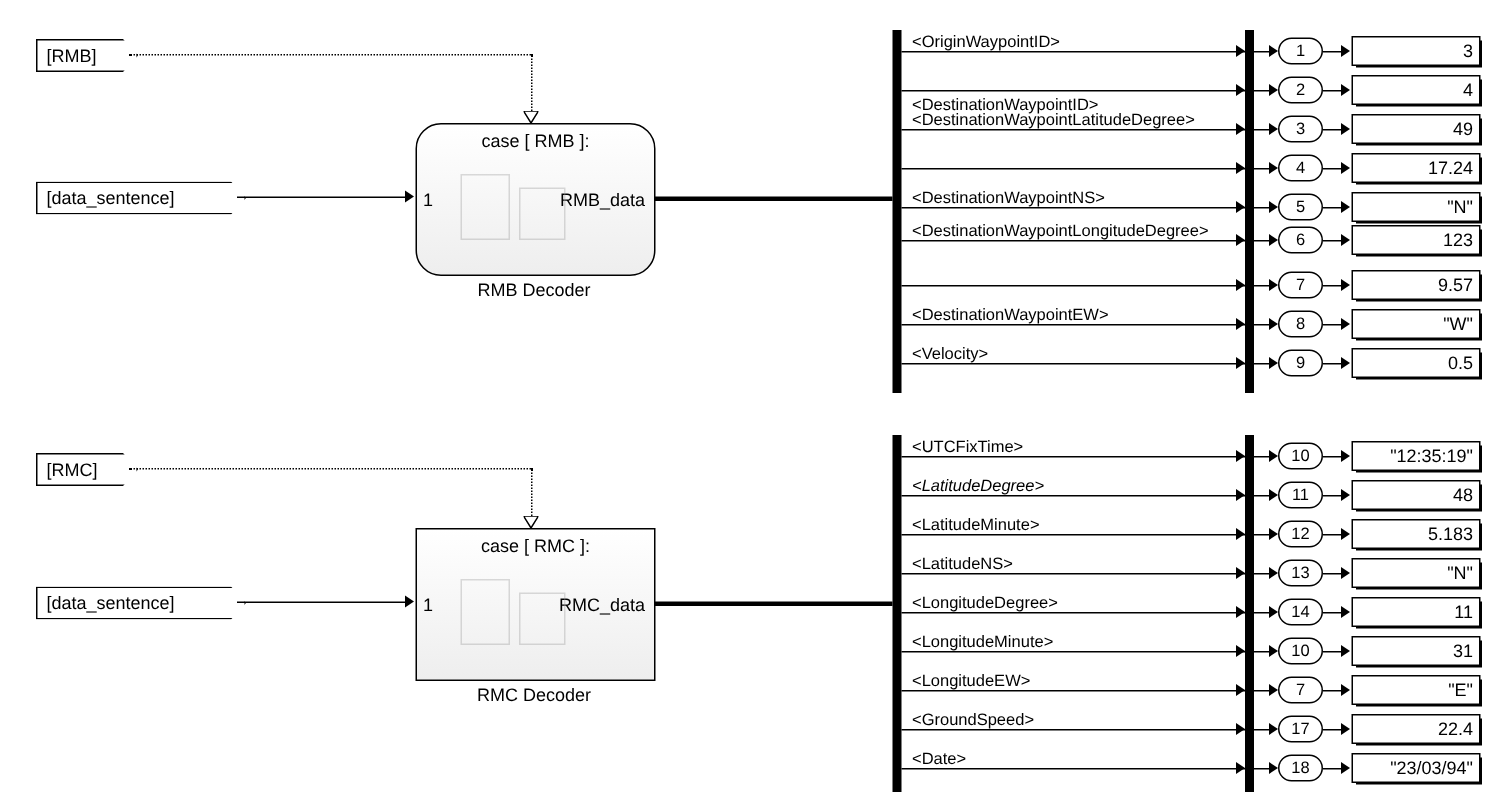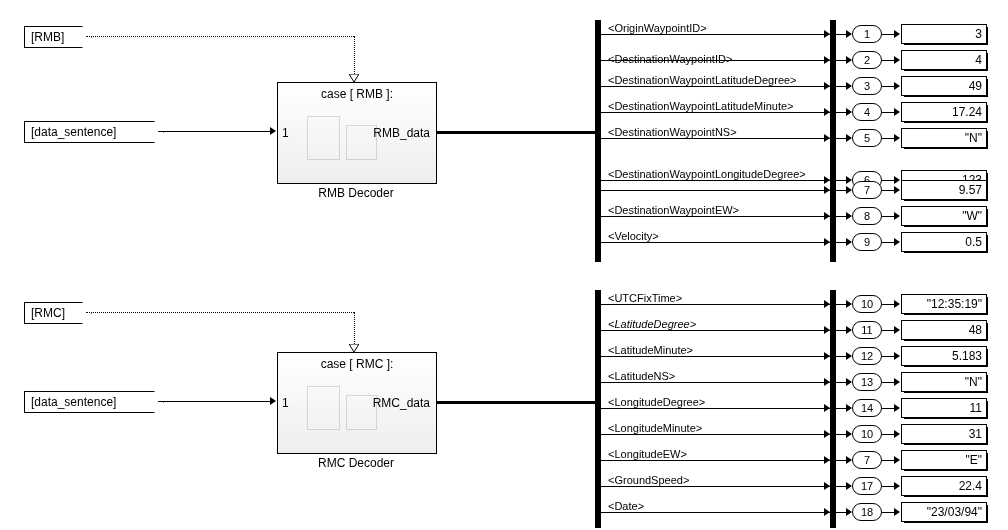--- a/index.html
+++ b/index.html
@@ -152,21 +152,21 @@
 <div class="line dotted hline" style="left:86px; top:36px; width:268px;"></div>
 <div class="line dotted vline" style="left:354px; top:36px; height:44px;"></div>
 
 <svg style="position:absolute; left:349px; top:74px;" width="10" height="8">
   <polygon points="0,0 10,0 5,8" fill="#fff" stroke="#000" stroke-width="1"></polygon>
 </svg>
 
 <div class="line hline" style="left:158px; top:131px; width:116px;"></div>
 <div class="arrow-r" style="left:270px; top:127px;"></div>
 
-<div class="subsystem" style="left:277px; top:82px; width:158px; height:100px;">
+<div class="subsystem" style="left:277px; top:82px; width:158px; height:100px;border-radius:17px;">
   <div class="case-label">case [ RMB ]:</div>
   <div class="port-in">1</div>
   <div class="port-out">RMB_data</div>
   <div class="inner-deco"></div>
 </div>
 <div class="subsystem-name" style="left:277px; top:186px; width:158px;">RMB Decoder</div>
 
 <div class="line hline" style="left:436px; top:131px; width:159px; height:3px;"></div>
 
 <div class="busbar" style="left:595px; top:20px; height:242px;"></div>
@@ -181,21 +181,21 @@
       <div class="line hline" style="left: 836px; top: 12px; width: 14px;"></div>
       <div class="arrow-r" style="left: 846px; top: 8px;"></div>
       <div class="outport" style="left: 852px; top: 3px;">1</div>
       <div class="line hline" style="left: 882px; top: 12px; width: 16px;"></div>
       <div class="arrow-r" style="left: 894px; top: 8px;"></div>
       <div class="display" style="left: 902px; top: 3px;">3</div>
     </div>
     <div class="sigrow" style="top: 48px;">
       <div class="line hline" style="left: 601px; top: 12px; width: 229px;"></div>
       <div class="arrow-r" style="left: 824px; top: 8px;"></div>
-      <div class="sig-label" style="left: 608px; top: 5px;">&lt;DestinationWaypointID&gt;</div>
+      <div class="sig-label" style="left: 608px; top: 16px;">&lt;DestinationWaypointID&gt;</div>
       <div class="line hline" style="left: 836px; top: 12px; width: 14px;"></div>
       <div class="arrow-r" style="left: 846px; top: 8px;"></div>
       <div class="outport" style="left: 852px; top: 3px;">2</div>
       <div class="line hline" style="left: 882px; top: 12px; width: 16px;"></div>
       <div class="arrow-r" style="left: 894px; top: 8px;"></div>
       <div class="display" style="left: 902px; top: 3px;">4</div>
     </div>
     <div class="sigrow" style="top: 74px;">
       <div class="line hline" style="left: 601px; top: 12px; width: 229px;"></div>
       <div class="arrow-r" style="left: 824px; top: 8px;"></div>
@@ -203,40 +203,39 @@
       <div class="line hline" style="left: 836px; top: 12px; width: 14px;"></div>
       <div class="arrow-r" style="left: 846px; top: 8px;"></div>
       <div class="outport" style="left: 852px; top: 3px;">3</div>
       <div class="line hline" style="left: 882px; top: 12px; width: 16px;"></div>
       <div class="arrow-r" style="left: 894px; top: 8px;"></div>
       <div class="display" style="left: 902px; top: 3px;">49</div>
     </div>
     <div class="sigrow" style="top: 100px;">
       <div class="line hline" style="left: 601px; top: 12px; width: 229px;"></div>
       <div class="arrow-r" style="left: 824px; top: 8px;"></div>
-      <div class="sig-label" style="left: 608px; top: 0px;">&lt;DestinationWaypointLatitudeMinute&gt;</div>
       <div class="line hline" style="left: 836px; top: 12px; width: 14px;"></div>
       <div class="arrow-r" style="left: 846px; top: 8px;"></div>
       <div class="outport" style="left: 852px; top: 3px;">4</div>
       <div class="line hline" style="left: 882px; top: 12px; width: 16px;"></div>
       <div class="arrow-r" style="left: 894px; top: 8px;"></div>
       <div class="display" style="left: 902px; top: 3px;">17.24</div>
     </div>
     <div class="sigrow" style="top: 126px;">
       <div class="line hline" style="left: 601px; top: 12px; width: 229px;"></div>
       <div class="arrow-r" style="left: 824px; top: 8px;"></div>
       <div class="sig-label" style="left: 608px; top: 0px;">&lt;DestinationWaypointNS&gt;</div>
       <div class="line hline" style="left: 836px; top: 12px; width: 14px;"></div>
       <div class="arrow-r" style="left: 846px; top: 8px;"></div>
       <div class="outport" style="left: 852px; top: 3px;">5</div>
       <div class="line hline" style="left: 882px; top: 12px; width: 16px;"></div>
       <div class="arrow-r" style="left: 894px; top: 8px;"></div>
       <div class="display" style="left: 902px; top: 3px;">"N"</div>
     </div>
-    <div class="sigrow" style="top: 168px;">
+    <div class="sigrow" style="top: 148px;">
       <div class="line hline" style="left: 601px; top: 12px; width: 229px;"></div>
       <div class="arrow-r" style="left: 824px; top: 8px;"></div>
       <div class="sig-label" style="left: 608px; top: 0px;">&lt;DestinationWaypointLongitudeDegree&gt;</div>
       <div class="line hline" style="left: 836px; top: 12px; width: 14px;"></div>
       <div class="arrow-r" style="left: 846px; top: 8px;"></div>
       <div class="outport" style="left: 852px; top: 3px;">6</div>
       <div class="line hline" style="left: 882px; top: 12px; width: 16px;"></div>
       <div class="arrow-r" style="left: 894px; top: 8px;"></div>
       <div class="display" style="left: 902px; top: 3px;">123</div>
     </div>

